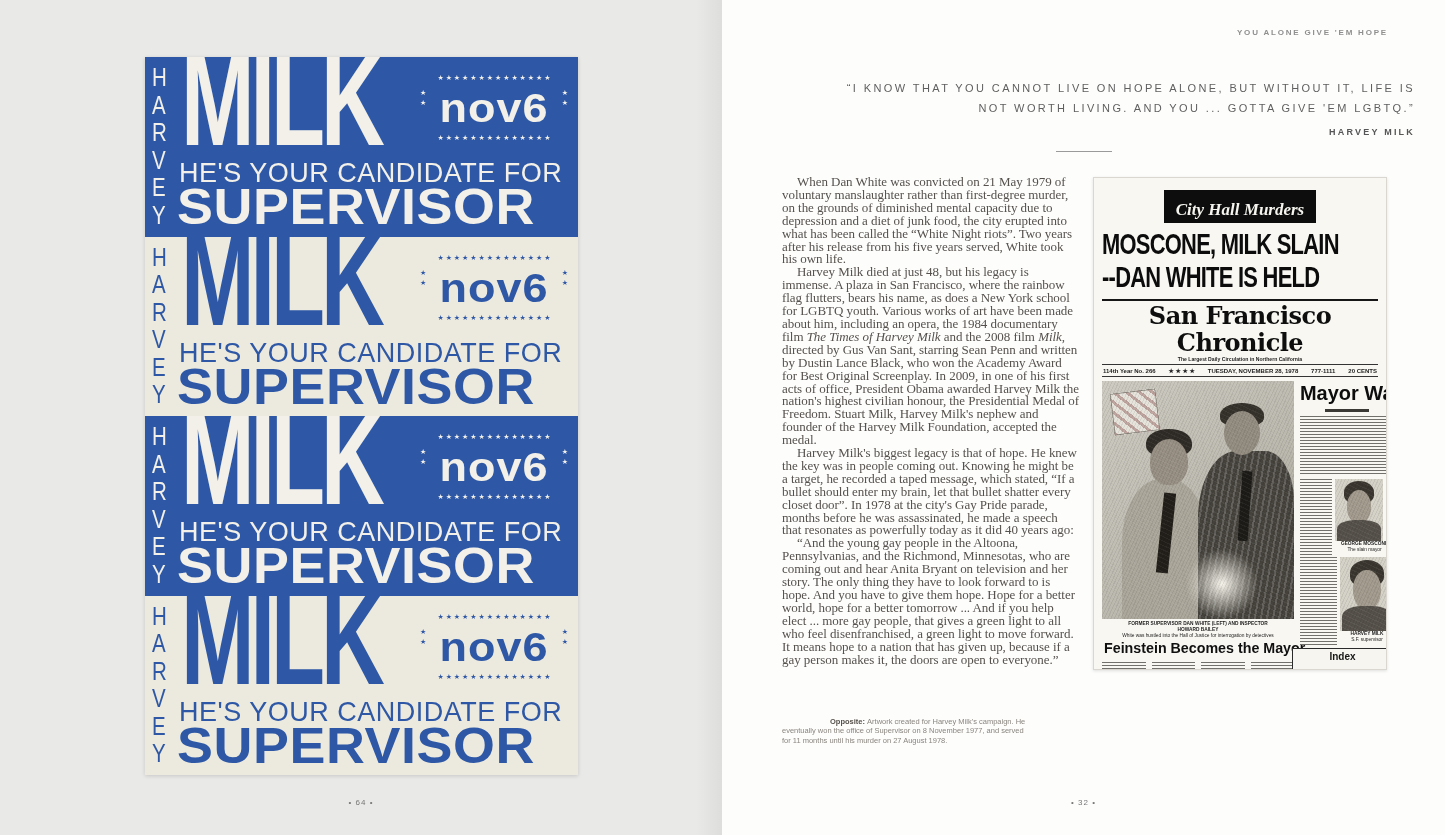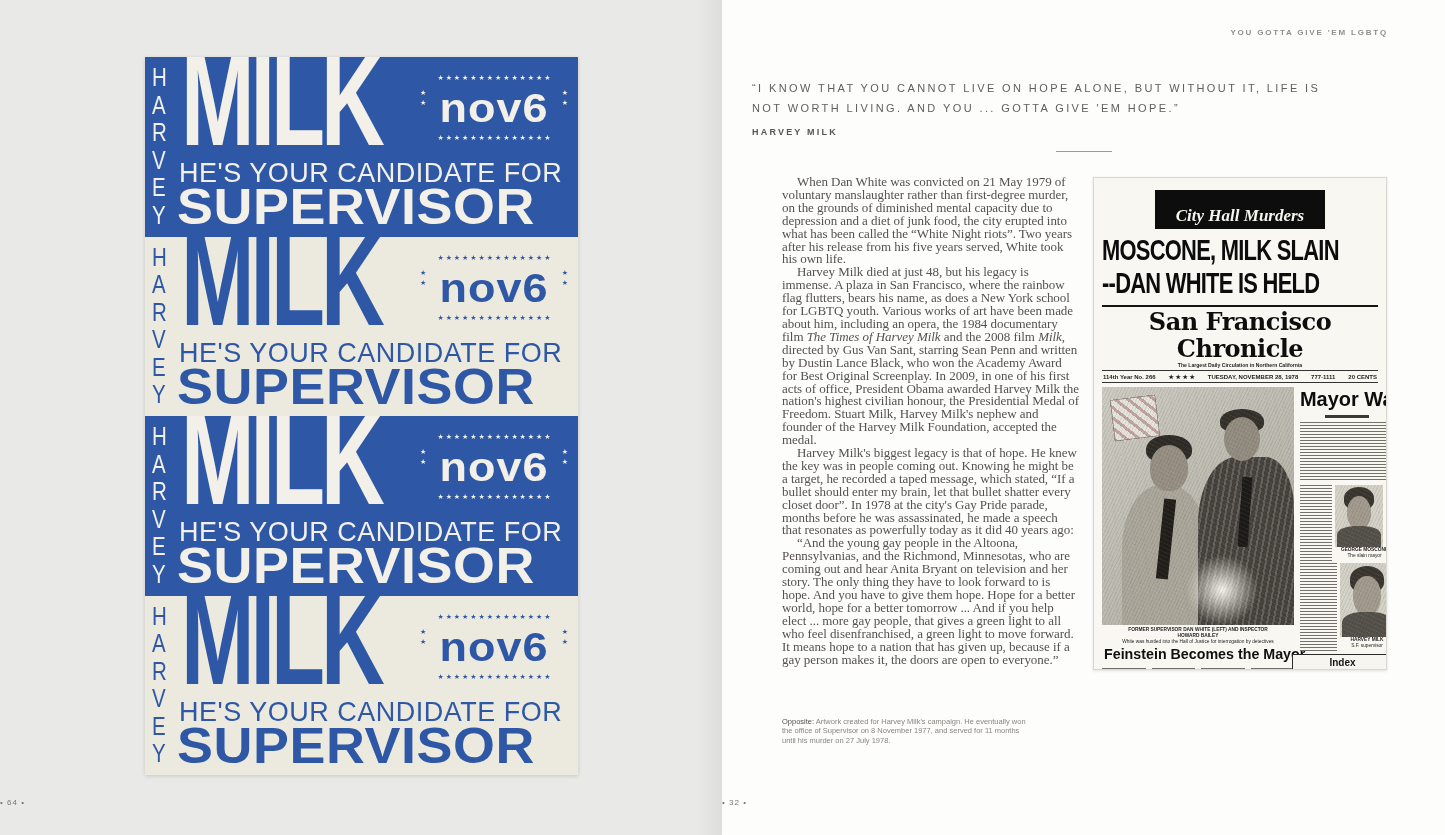--- a/index.html
+++ b/index.html
@@ -29,46 +29,46 @@
   .stars-side { position:absolute; top:6px; bottom:6px; display:flex; flex-direction:column;
       justify-content:space-between; font-size:7px; white-space:pre-line; line-height:10px;}
   .stars-side.left { left:-3px; } .stars-side.right { right:-3px; }
   .nov6-text { position:absolute; left:0; right:0; top:2px; text-align:center; font-size:45px;
       font-weight:700; letter-spacing:1px; line-height:48px; transform:scaleY(0.92); }
   .candidate { position:absolute; left:34px; top:100px; font-size:27px; font-weight:400;
       letter-spacing:0.5px; transform:scaleY(1.05); transform-origin:left top; white-space:nowrap; }
   .office { position:absolute; left:32px; top:121px; font-size:49px; font-weight:700;
       letter-spacing:0.5px; transform:scale(1.1,1.02); transform-origin:left top; white-space:nowrap; }
 
-  .page-num { position:absolute; bottom:28px; left:0; width:100%; 
+  .page-num { position:absolute; bottom:28px; left:0; width:100%; text-align:center;
       font-size:8px; color:#777; letter-spacing:1px; }
 
   
   .right-page { position:relative; width:723px; height:835px; background:#fdfdfc; }
   .running-head { position:absolute; top:28px; right:57px; font-size:8px; font-weight:700;
       letter-spacing:1.8px; color:#8f8f8f; }
 
-  .quote-block { position:absolute; top:78px; left:30px; right:30px; text-align:left; color:#5f5f5f; }
+  .quote-block { position:absolute; top:78px; left:30px; right:30px; text-align:right; color:#5f5f5f; }
   .quote-line { font-size:11px; letter-spacing:2.4px; line-height:20px; font-weight:400; white-space:nowrap; }
   .quote-attr { margin-top:9px; font-size:9px; font-weight:700; letter-spacing:2.2px; color:#565656; }
   .quote-rule { width:56px; border-top:1px solid #9a9a9a; margin:14px auto 0; }
 
   .article { position:absolute; left:60px; top:176px; width:298px;
       font-family:"Liberation Serif", serif; font-size:13px; line-height:12.9px;
       color:#55514d; letter-spacing:-0.05px; }
   .article p { margin:0; text-indent:15px; }
   .article em { font-style:italic; }
 
   
   .newspaper { position:absolute; left:371px; top:177px; width:294px; height:493px;
       background:#f8f7f2; border:1px solid #d9d7cf; padding:4px 8px; overflow:hidden;
       box-shadow:0 1px 3px rgba(0,0,0,0.12); color:#161616; }
-  .np-kicker { width:170px; margin:8px auto 4px; background:#0d0d0d; color:#f5f4ee;
+  .np-kicker { width:152px; margin:8px auto 4px; background:#0d0d0d; color:#f5f4ee;
       font-family:"Liberation Serif", serif; font-style:italic; font-weight:700;
-      font-size:17px; text-align:center; padding:16px 0 3px; }
+      font-size:17px; text-align:center; padding:10px 0 3px; }
   .np-headline { font-size:30px; font-weight:700; line-height:33px; letter-spacing:-1px;
       transform:scaleX(0.73); transform-origin:left top; white-space:nowrap; color:#0c0c0c; }
   .np-rule { border-top:2px solid #161616; margin:6px 0 1px; }
   .np-masthead { text-align:center; font-family:"DejaVu Serif", serif; font-weight:700;
       font-size:24px; line-height:27px; color:#0e0e0e; letter-spacing:-0.5px; }
   .np-masthead-sub { text-align:center; font-size:6px; font-weight:700; transform:scale(0.85); color:#222; }
   .np-dateline { margin-top:2px; border-top:1px solid #333; border-bottom:1px solid #333;
       padding:2px 1px; display:flex; justify-content:space-between; align-items:center;
       font-size:6px; font-weight:700; color:#222; transform-origin:left top; }
   .np-content { position:relative; margin-top:4px; height:335px; }
@@ -118,21 +118,21 @@
   .milk-photo { width:54px; height:74px; }
   .sp-caption { font-size:6px; line-height:7px; font-weight:700; text-align:center; color:#1c1c1c; transform:scale(0.8); transform-origin:center top;}
   .sp-caption .t { font-weight:400; }
   .np-index { margin-top:3px; margin-left:-8px; width:101px; border:1px solid #2a2a2a; padding:2px 4px 3px; background:#f6f5ef; }
   .np-index-title { text-align:center; font-weight:700; font-size:10px; border-bottom:1px solid #2a2a2a; padding-bottom:17px; margin-bottom:2px; }
   .idx-row { display:flex; align-items:flex-end; font-size:6px; line-height:8px; color:#1a1a1a; transform-origin:left top;}
   .idx-leader { flex:1; border-bottom:1px dotted #55524c; margin:0 2px 1px; }
 
   .captions { position:absolute; left:60px; top:717px; width:252px; font-size:7.5px;
       line-height:9.3px; color:#8a857f; }
-  .captions strong { color:#55504a; font-weight:400; }
+  .captions strong { color:#55504a; font-weight:700;margin-left:48px; }
   .captions em { font-style:italic; }
   .caption-2 { margin-top:9px; }
 </style>
 </head>
 <body>
 
 <div class="spread">
 
   <div class="left-page">
     <div class="poster">
@@ -227,25 +227,25 @@
         </div>
         <div class="candidate">HE'S YOUR CANDIDATE FOR</div>
         <div class="office">SUPERVISOR</div>
       </div>
 
     </div>
     <div class="page-num">• 64 •</div>
   </div>
 
   <div class="right-page">
-    <div class="running-head">YOU GOTTA GIVE 'EM LGBTQ</div>
+    <div class="running-head">YOU ALONE GIVE 'EM HOPE</div>
 
     <div class="quote-block">
       <div class="quote-line">“I KNOW THAT YOU CANNOT LIVE ON HOPE ALONE, BUT WITHOUT IT, LIFE IS</div>
-      <div class="quote-line">NOT WORTH LIVING. AND YOU ... GOTTA GIVE 'EM HOPE.”</div>
+      <div class="quote-line">NOT WORTH LIVING. AND YOU ... GOTTA GIVE 'EM LGBTQ.”</div>
       <div class="quote-attr">HARVEY MILK</div>
       <div class="quote-rule"></div>
     </div>
 
     <div class="article">
       <p><span>When Dan White was convicted on 21 May 1979 of voluntary manslaughter rather than first-degree murder, on the grounds of diminished mental capacity due to depression and a diet of junk food, the city erupted into what has been called the “White Night riots”. Two years after his release from his five years served, White took his own life.</span></p>
       <p><span>Harvey Milk died at just 48, but his legacy is immense. A plaza in San Francisco, where the rainbow flag flutters, bears his name, as does a New York school for LGBTQ youth. Various works of art have been made about him, including an opera, the 1984 documentary film </span><em>The Times of Harvey Milk</em><span> and the 2008 film </span><em>Milk</em><span>, directed by Gus Van Sant, starring Sean Penn and written by Dustin Lance Black, who won the Academy Award for Best Original Screenplay. In 2009, in one of his first acts of office, President Obama awarded Harvey Milk the nation's highest civilian honour, the Presidential Medal of Freedom. Stuart Milk, Harvey Milk's nephew and founder of the Harvey Milk Foundation, accepted the medal.</span></p>
       <p><span>Harvey Milk's biggest legacy is that of hope. He knew the key was in people coming out. Knowing he might be a target, he recorded a taped message, which stated, “If a bullet should enter my brain, let that bullet shatter every closet door”. In 1978 at the city's Gay Pride parade, months before he was assassinated, he made a speech that resonates as powerfully today as it did 40 years ago:</span></p>
       <p><span>“And the young gay people in the Altoona, Pennsylvanias, and the Richmond, Minnesotas, who are coming out and hear Anita Bryant on television and her story. The only thing they have to look forward to is hope. And you have to give them hope. Hope for a better world, hope for a better tomorrow ... And if you help elect ... more gay people, that gives a green light to all who feel disenfranchised, a green light to move forward. It means hope to a nation that has given up, because if a gay person makes it, the doors are open to everyone.”</span></p>
     </div>
@@ -334,19 +334,19 @@
             <div class="idx-row">
                 <span>Deaths</span>
               </div>
 
           </div>
         </div>
       </div>
     </div>
 
     <div class="captions">
-      <div class="caption-1"><strong>Opposite: </strong><span>Artwork created for Harvey Milk's campaign. He eventually won the office of Supervisor on 8 November 1977, and served for 11 months until his murder on 27 July 1978.</span></div>
+      <div class="caption-1"><strong>Opposite: </strong><span>Artwork created for Harvey Milk's campaign. He eventually won the office of Supervisor on 8 November 1977, and served for 11 months until his murder on 27 August 1978.</span></div>
     </div>
 
     <div class="page-num">• 32 •</div>
   </div>
 
 </div>
 
 </body></html>

